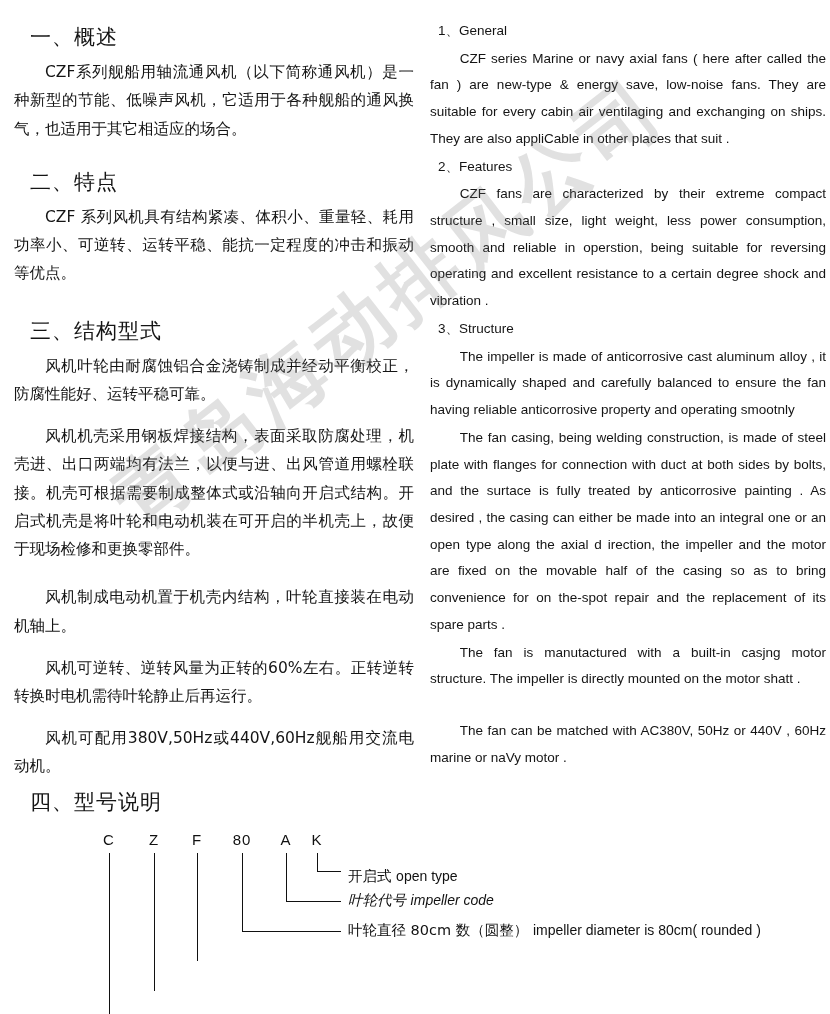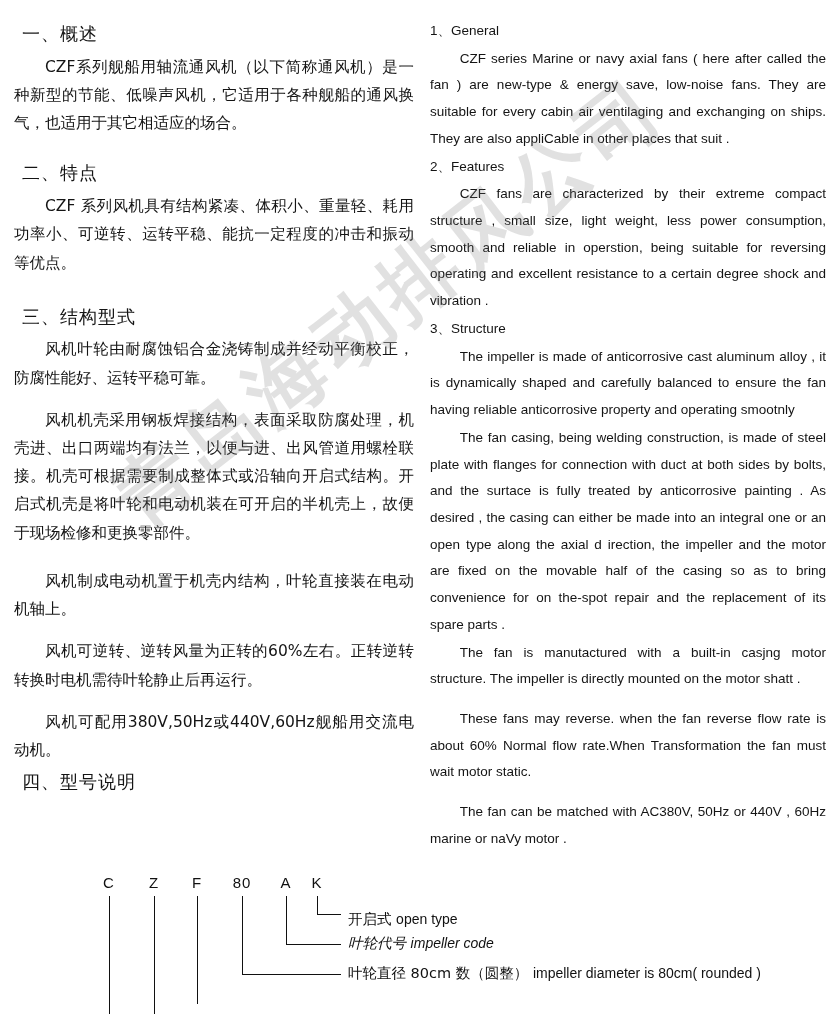--- a/index.html
+++ b/index.html
@@ -57,36 +57,36 @@
   }
   .col-en {
     width: 396px;
     flex: 0 0 396px;
     font-family: "Liberation Sans", sans-serif;
     font-size: 13.5px;
     line-height: 1.98;
     color: #141414;
   }
   .heading-cn {
-    margin: 0 0 2px 8px;
-    font-family: "DejaVu Sans", sans-serif;
-    font-size: 18px;
+    margin: 0 0 2px 16px;
+    font-family: "DejaVu Sans", sans-serif;
+    font-size: 21px;
     letter-spacing: 1px;
   }
   .para-cn {
     margin: 0 0 2px 0;
     text-indent: 2em;
     text-align: justify;
     text-justify: inter-ideograph;
   }
   .gap-s { height: 12px; }
   .gap-m { height: 18px; }
   .gap-l { height: 22px; }
   .heading-en {
-    margin: 0 0 1px 0;
+    margin: 0 0 1px 8px;
     font-size: 13.5px;
   }
   .para-en {
     margin: 0 0 1px 0;
     text-indent: 2.2em;
     text-align: justify;
   }
 
   
   .diagram {
@@ -186,21 +186,20 @@
       <div class="heading-en">2、Features</div>
       <p class="para-en">CZF fans are characterized by their extreme compact structure , small  size, light weight, less power consumption, smooth and reliable in operstion, being suitable for reversing operating and excellent resistance to a certain degree shock and vibration .</p>
 
       <div class="heading-en">3、Structure</div>
       <p class="para-en">The impeller is made of anticorrosive cast aluminum alloy , it is dynamically shaped and carefully balanced to ensure the fan having reliable anticorrosive property and operating smootnly</p>
       <p class="para-en">The fan casing, being welding construction, is made of steel plate with flanges for connection with duct at both sides by bolts, and the surtace is fully treated by anticorrosive painting . As desired , the casing can either be made into an integral one or an open type along the axial d irection, the impeller and the motor are fixed on the movable half of the casing so as to bring convenience for on the-spot repair and the replacement of its spare parts .</p>
       <p class="para-en">The fan is manutactured with a built-in casjng motor structure. The impeller is directly mounted on the motor shatt .</p>
 
       <div class="gap-s"></div>
 
-      <p class="para-en">These fans may reverse. when the fan reverse flow rate is about 60% Normal flow rate.When Transformation the fan must wait motor static.</p>
 
       <div class="gap-s"></div>
 
       <p class="para-en">The fan can be matched with AC380V, 50Hz or 440V , 60Hz marine or naVy motor .</p>
 
       <div class="gap-s"></div>
 
     </div>
   </div>
 

